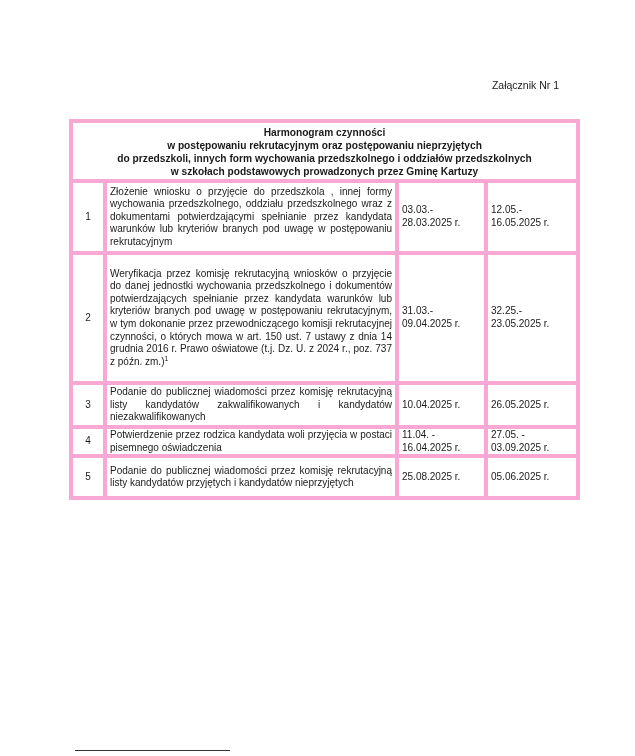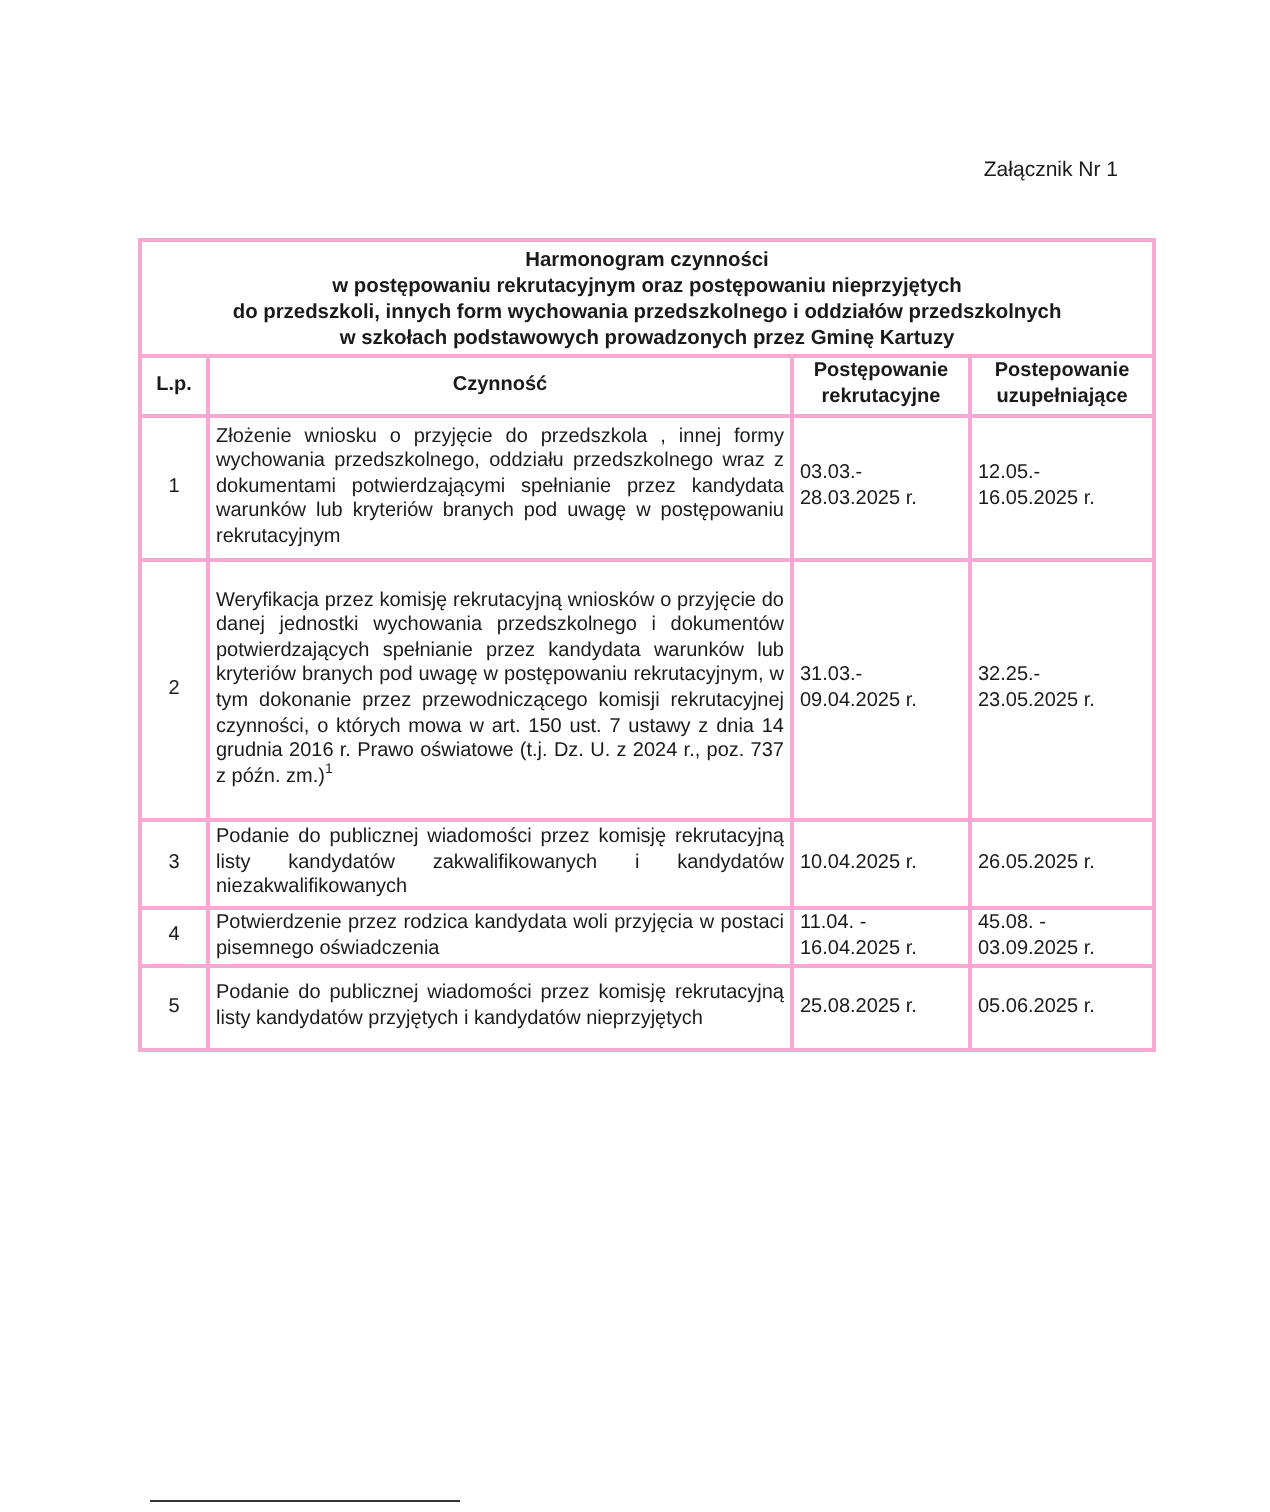--- a/index.html
+++ b/index.html
@@ -1,21 +1,21 @@
 <!DOCTYPE html>
 <html><head>
 <meta charset="utf-8">
 <style>
   html, body { margin:0; padding:0; background:#ffffff; }
   body { width:635px; height:756px; position:relative; overflow:hidden;
          font-family: "Liberation Sans", "DejaVu Sans", sans-serif; color:#1a1a1a; }
   .attach { position:absolute; right:76px; top:78px; text-align:center; font-size:10.5px; line-height:14px; }
   table.harm { position:absolute; left:69px; top:119px; width:507px; border-collapse:collapse;
                font-size:10px; line-height:12.6px; table-layout:fixed; }
-  table.harm td, table.harm th { border:2px solid #f9a8d4; padding:0 3px; vertical-align:middle; }
+  table.harm td, table.harm th { border:4px solid #f9a8d4; padding:0 3px; vertical-align:middle; }
   .title-cell { text-align:center; font-weight:bold; padding:3px 4px 1px 4px !important; font-size:10.2px; line-height:13px; }
   .title-cell div { white-space:nowrap; }
   th { font-weight:bold; text-align:center; }
   th.lp { height:28px; }
   td.num { text-align:center; }
   td.desc { text-align:justify; text-align-last:left;margin-left:28px; }
   td.date { }
   .footnote-line { position:absolute; left:75px; top:750px; width:155px; height:0; border-top:1px solid #333; }
   sup { font-size:7px; line-height:0; }
 </style>
@@ -34,32 +34,20 @@
     <col style="width:92px">
   </colgroup>
   <tbody>
       <tr>
     <td colspan="4" class="title-cell">
       <div>Harmonogram czynności</div>
       <div>w postępowaniu rekrutacyjnym oraz postępowaniu nieprzyjętych</div>
       <div>do przedszkoli, innych form wychowania przedszkolnego i oddziałów przedszkolnych</div>
       <div>w szkołach podstawowych prowadzonych przez Gminę Kartuzy</div>
     </td>
-  </tr>
-  <tr>
-    <th class="lp">L.p.</th>
-    <th>Czynność</th>
-    <th>
-      <div>Postępowanie</div>
-      <div>rekrutacyjne</div>
-    </th>
-    <th>
-      <div>Postepowanie</div>
-      <div>uzupełniające</div>
-    </th>
   </tr>
 
   <tr style="height:72px">
     <td class="num">1</td>
     <td class="desc">Złożenie wniosku o przyjęcie do przedszkola , innej formy wychowania przedszkolnego,  oddziału przedszkolnego wraz z dokumentami potwierdzającymi spełnianie przez kandydata warunków lub kryteriów branych pod uwagę w postępowaniu rekrutacyjnym</td>
     <td class="date">
       <div>03.03.-</div>
       <div>28.03.2025 r.</div>
     </td>
     <td class="date">
@@ -93,21 +81,21 @@
   </tr>
 
   <tr style="height:29px">
     <td class="num">4</td>
     <td class="desc">Potwierdzenie przez rodzica kandydata woli przyjęcia w postaci pisemnego oświadczenia</td>
     <td class="date">
       <div>11.04. -</div>
       <div>16.04.2025 r.</div>
     </td>
     <td class="date">
-      <div>45.08. -</div>
+      <div>27.05. -</div>
       <div>03.09.2025 r.</div>
     </td>
   </tr>
 
   <tr style="height:42px">
     <td class="num">5</td>
     <td class="desc">Podanie do publicznej wiadomości przez komisję rekrutacyjną listy kandydatów przyjętych i kandydatów nieprzyjętych</td>
     <td class="date">
       <div>25.08.2025 r.</div>
     </td>

